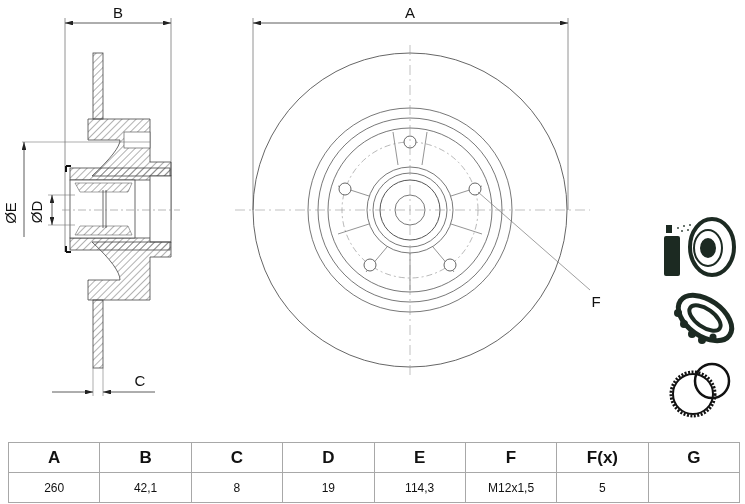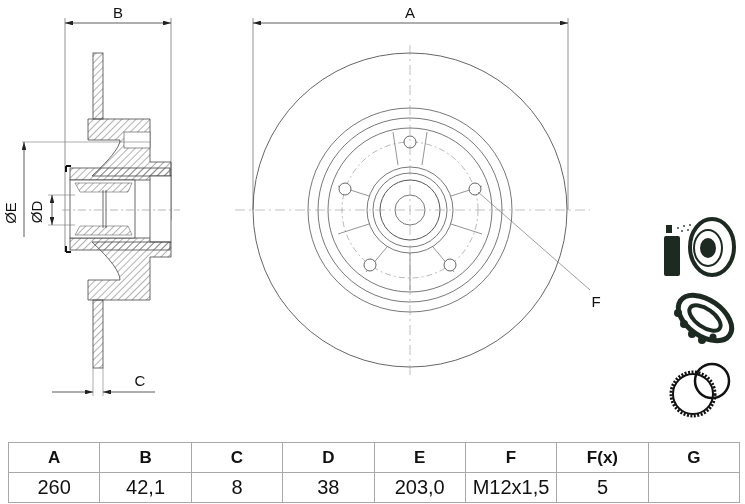--- a/index.html
+++ b/index.html
@@ -2,21 +2,21 @@
 <html><head>
 <meta charset="utf-8">
 <style>
   html, body { margin:0; padding:0; background:#ffffff; }
   body { width:745px; height:504px; position:relative; overflow:hidden; font-family:"Liberation Sans", sans-serif; }
   #drawing { position:absolute; left:0; top:0; width:745px; height:440px; }
   .lbl { font-family:"Liberation Sans", sans-serif; font-size:15px; fill:#111; }
   #spec-table { position:absolute; left:8px; top:442px; border-collapse:collapse; table-layout:fixed; width:732px; }
   #spec-table td { border:1px solid #a8a8a8; text-align:center; height:29px; padding:0; color:#111; font-family:"Liberation Sans", sans-serif; }
   #spec-table tr.head td { font-weight:bold; font-size:17px; }
-  #spec-table tr.vals td { font-size:20px; }
+  #spec-table tr.vals td { font-size:12px; }
 </style>
 </head>
 <body>
 
 <svg id="drawing" viewBox="0 0 745 440" xmlns="http://www.w3.org/2000/svg">
   <defs>
     <pattern id="hatch" patternUnits="userSpaceOnUse" width="5" height="5" patternTransform="rotate(45)">
       <line x1="0" y1="0" x2="0" y2="5" stroke="#666" stroke-width="1"></line>
     </pattern>
     <marker id="arr" markerWidth="10" markerHeight="6" refX="10" refY="3" orient="auto-start-reverse">
@@ -154,20 +154,20 @@
     <td>D</td>
     <td>E</td>
     <td>F</td>
     <td>F(x)</td>
     <td>G</td>
   </tr>
   <tr class="vals">
     <td>260</td>
     <td>42,1</td>
     <td>8</td>
-    <td>38</td>
-    <td>203,0</td>
+    <td>19</td>
+    <td>114,3</td>
     <td>M12x1,5</td>
     <td>5</td>
     <td></td>
   </tr>
 </tbody>
   </table>
 
 </body></html>

